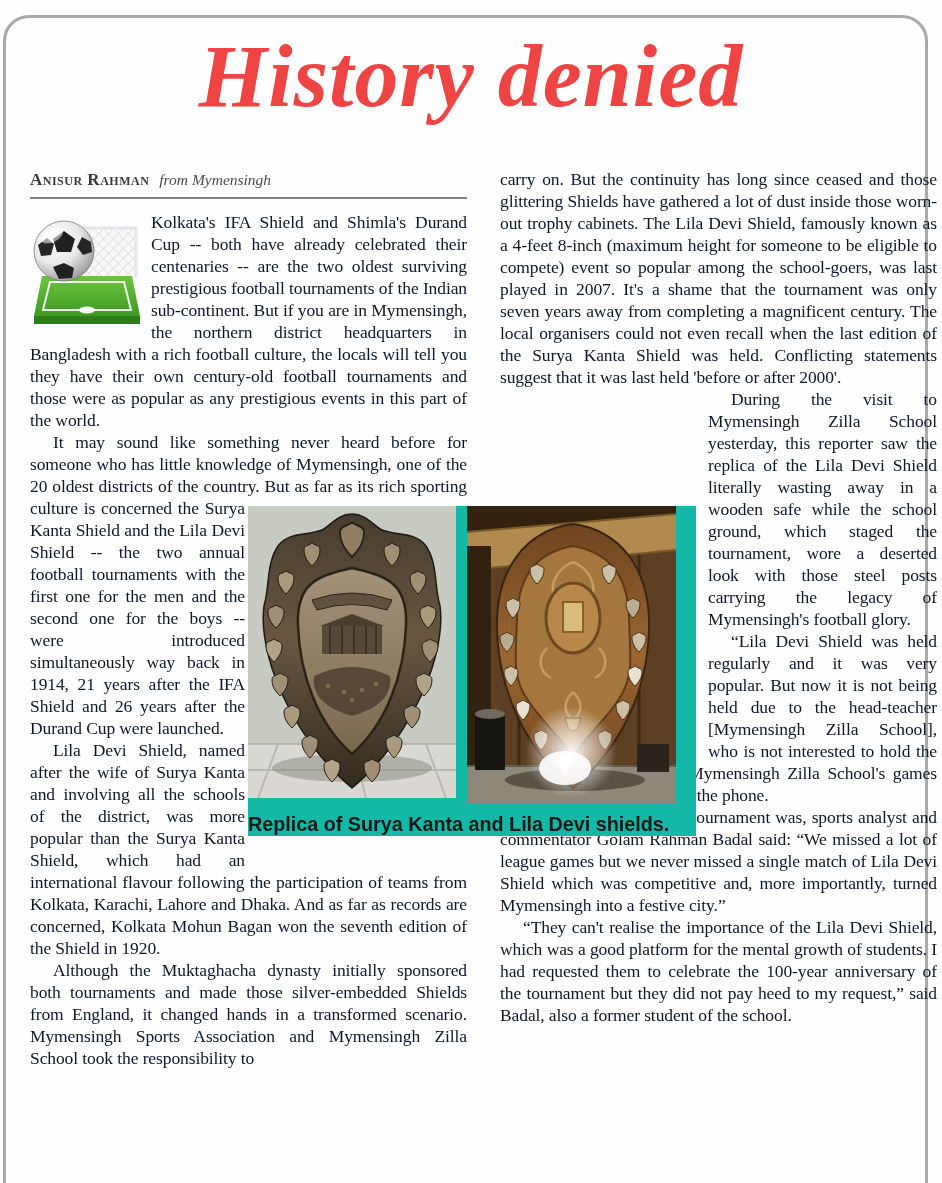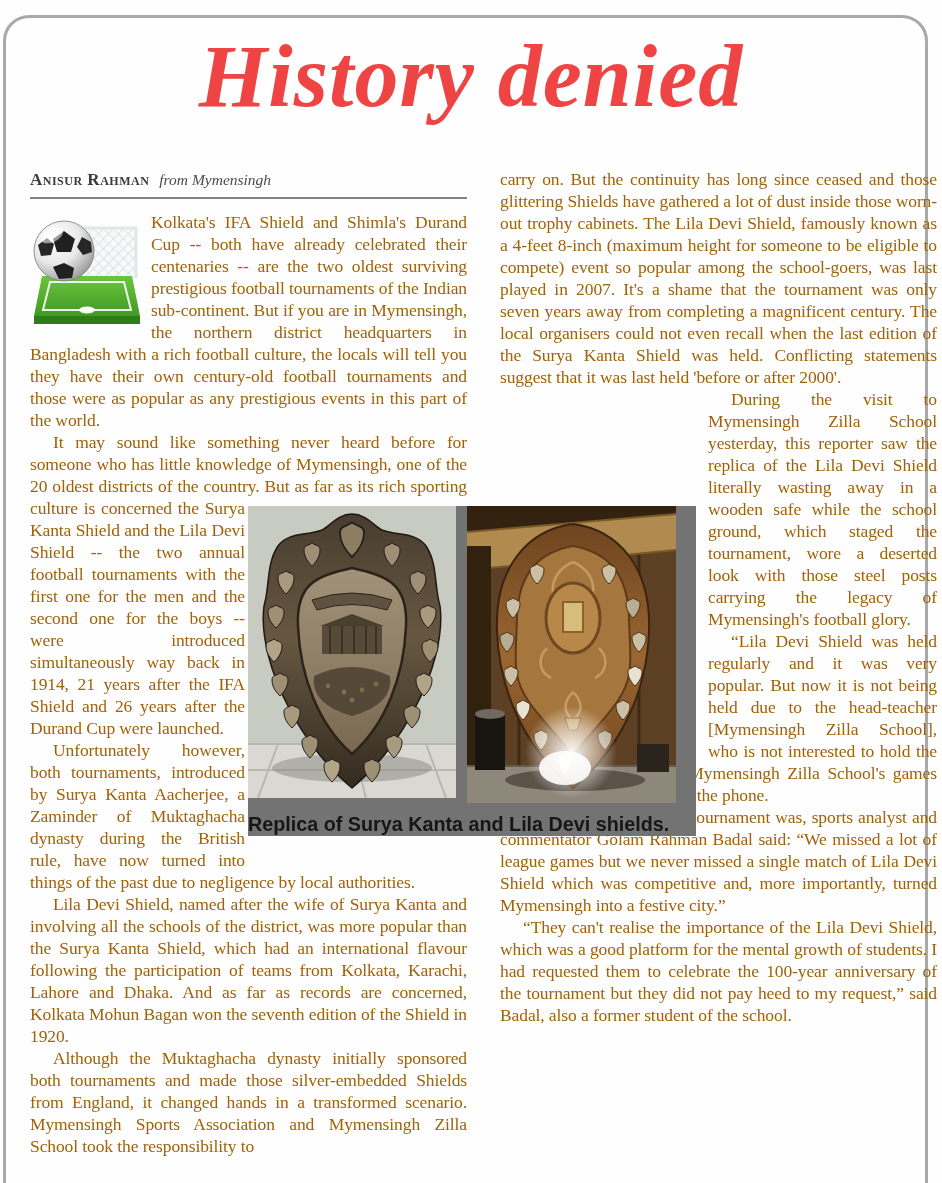--- a/index.html
+++ b/index.html
@@ -15,26 +15,26 @@
     position:absolute;top:26px;left:0;width:100%;text-align:center;margin:0;
     font-family:"Liberation Serif",serif;font-style:italic;font-weight:bold;
     font-size:88px;line-height:1.15;color:#ef4444;letter-spacing:1px;
   }
   .columns{position:absolute;top:168px;left:30px;display:flex;gap:33px;justify-content:space-between;}
   .col{width:437px;}
   .byline{margin:2px 0 0 0;}
   .byline-name{font-variant:small-caps;font-weight:bold;letter-spacing:.5px;font-size:17px;color:#3b3b3b;}
   .byline-loc{font-style:italic;font-size:15.5px;color:#4a4a4a;margin-left:6px;}
   .rule{height:2px;background:#828282;margin:7px 0 12px 0;}
-  .para{margin:0;text-align:justify;font-size:17.5px;line-height:22px;color:#a16207;letter-spacing:-0.1px;}
+  .para{margin:0;text-align:justify;font-size:17.5px;line-height:22px;color:#0f172a;letter-spacing:-0.1px;}
   .indent{text-indent:23px;}
   .icon-float{float:left;width:112px;height:118px;margin:3px 9px 2px 0;}
   .spacer-r{float:right;width:222px;height:372px;}
   .spacer-l{float:left;width:208px;height:368px;}
-  .figure{position:absolute;left:248px;top:506px;margin:0;background:#737373;}
+  .figure{position:absolute;left:248px;top:506px;margin:0;background:#14b8a6;}
   .photos{display:flex;gap:11px;align-items:flex-start;}
   .photo{display:block;}
   figcaption{
     margin-top:9px;font-family:"Liberation Sans",sans-serif;font-weight:bold;
     font-size:21px;color:#161616;transform:scaleX(.94);transform-origin:0 50%;
     white-space:nowrap;
   }
 </style>
 </head>
 <body>
@@ -86,21 +86,20 @@
           </svg>
         </span>
         <span>Kolkata's IFA Shield and Shimla's Durand Cup -- both have already celebrated their centenaries -- are the two oldest surviving prestigious football tournaments of the Indian sub-continent. But if you are in Mymensingh, the northern district headquarters in Bangladesh with a rich football culture, the locals will tell you they have their own century-old football tournaments and those were as popular as any prestigious events in this part of the world.</span>
       </p>
 
       <p class="para indent">
         <span>It may sound like something never heard before for someone who has little knowledge of Mymensingh, one of the 20 oldest districts of the country. But as far as</span>
         <span class="spacer-r"></span>
         <span>its rich sporting culture is concerned the Surya Kanta Shield and the Lila Devi Shield -- the two annual football tournaments with the first one for the men and the second one for the boys -- were introduced simultaneously way back in 1914, 21 years after the IFA Shield and 26 years after the Durand Cup were launched.</span>
       </p>
-      <p class="para indent"><span>Unfortunately however, both tournaments, introduced by Surya Kanta Aacherjee, a Zaminder of Muktaghacha dynasty during the British rule, have now turned into things of the past due to negligence by local authorities.</span></p>
       <p class="para indent"><span>Lila Devi Shield, named after the wife of Surya Kanta and involving all the schools of the district, was more popular than the Surya Kanta Shield, which had an international flavour following the participation of teams from Kolkata, Karachi, Lahore and Dhaka. And as far as records are concerned, Kolkata Mohun Bagan won the seventh edition of the Shield in 1920.</span></p>
       <p class="para indent"><span>Although the Muktaghacha dynasty initially sponsored both tournaments and made those silver-embedded Shields from England, it changed hands in a transformed scenario. Mymensingh Sports Association and Mymensingh Zilla School took the responsibility to</span></p>
     </div>
 
     <div class="col">
       <p class="para"><span>carry on. But the continuity has long since ceased and those glittering Shields have gathered a lot of dust inside those worn-out trophy cabinets. The Lila Devi Shield, famously known as a 4-feet 8-inch (maximum height for someone to be eligible to compete) event so popular among the school-goers, was last played in 2007. It's a shame that the tournament was only seven years away from completing a magnificent century. The local organisers could not even recall when the last edition of the Surya Kanta Shield was held. Conflicting statements suggest that it was last held 'before or after 2000'.</span></p>
       <p class="para indent">
         <span class="spacer-l"></span>
         <span>During the visit to Mymensingh Zilla School yesterday, this reporter saw the replica of the Lila Devi Shield literally wasting away in a wooden safe while the school ground, which staged the tournament, wore a deserted look with those steel posts carrying the legacy of Mymensingh's football glory.</span>
       </p>

